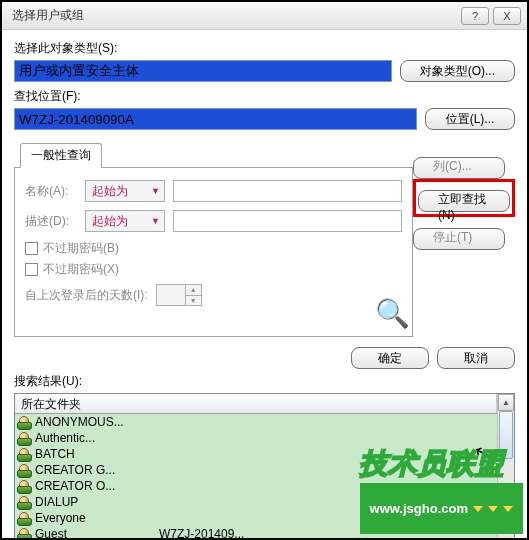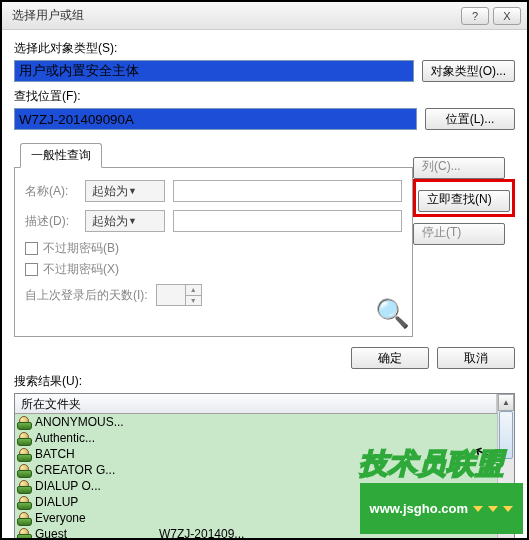--- a/index.html
+++ b/index.html
@@ -34,23 +34,23 @@
   .content { padding: 8px 12px 6px 12px; }
   .section-label { margin: 2px 0 3px 0; color:#000; }
   .row { display:flex; align-items:center; margin-bottom:6px; }
   .row input.wide {
     flex:1; height:22px; border:1px solid #7a99b8; padding:2px 4px;
     background:#1d4ed8;
   }
   .btn {
     height: 22px;
     min-width: 90px;
-    padding: 0 8px;
+    padding: 0 19px;
     border: 1px solid #707070;
-    border-radius: 2px;
+    border-radius: 8px;
     background: linear-gradient(to bottom,#fdfdfd,#e6e6e6);
     font-size: 12px;
     display:inline-flex; align-items:center; justify-content:center;
     color:#000;
     margin-left: 8px;
   }
   .btn.disabled { color:#888; }
   .tabset { margin-top: 6px; position:relative; }
   .tab {
     position:relative; top:1px; left:6px;
@@ -68,22 +68,22 @@
     padding: 12px 10px 10px 10px;
     height: 170px;
     position:relative;
     display:flex;
   }
   .tabpanel .left { flex:1; }
   .frow { display:flex; align-items:center; margin-bottom:8px; }
   .flabel { width:60px; color:#888; }
   .combo {
     width: 80px; height:22px; border:1px solid #abadb3;
-    display:flex; align-items:center; justify-content:flex-start;
-    padding:0 4px 0 6px; color:#404040; background:#f4f4f4;
+    display:flex; align-items:center; justify-content:space-between;
+    padding:0 4px 0 6px; color:#be185d; background:#f4f4f4;
   }
   .combo .arrow { font-size:9px; }
   .txt { margin-left:8px; height:22px; border:1px solid #abadb3; flex:1; background:#fff; }
   .chk { display:flex; align-items:center; color:#888; margin-bottom:4px; }
   .chk .box { width:13px; height:13px; border:1px solid #888; margin-right:5px; background:#fff; }
   .subgray { color:#888; margin-top:6px; }
   .spinner {
     margin-left:8px;
     width:46px; height:22px; border:1px solid #abadb3;
     display:flex; background:#f4f4f4;
@@ -265,21 +265,21 @@
               <span class="gcell1">BATCH</span>
               <span class="gcell2"></span>
             </div>
             <div class="grow">
               <span class="ico"></span>
               <span class="gcell1">CREATOR G...</span>
               <span class="gcell2"></span>
             </div>
             <div class="grow">
               <span class="ico"></span>
-              <span class="gcell1">DIALUP O...</span>
+              <span class="gcell1">CREATOR O...</span>
               <span class="gcell2"></span>
             </div>
             <div class="grow">
               <span class="ico"></span>
               <span class="gcell1">DIALUP</span>
               <span class="gcell2"></span>
             </div>
             <div class="grow">
               <span class="ico"></span>
               <span class="gcell1">Everyone</span>

